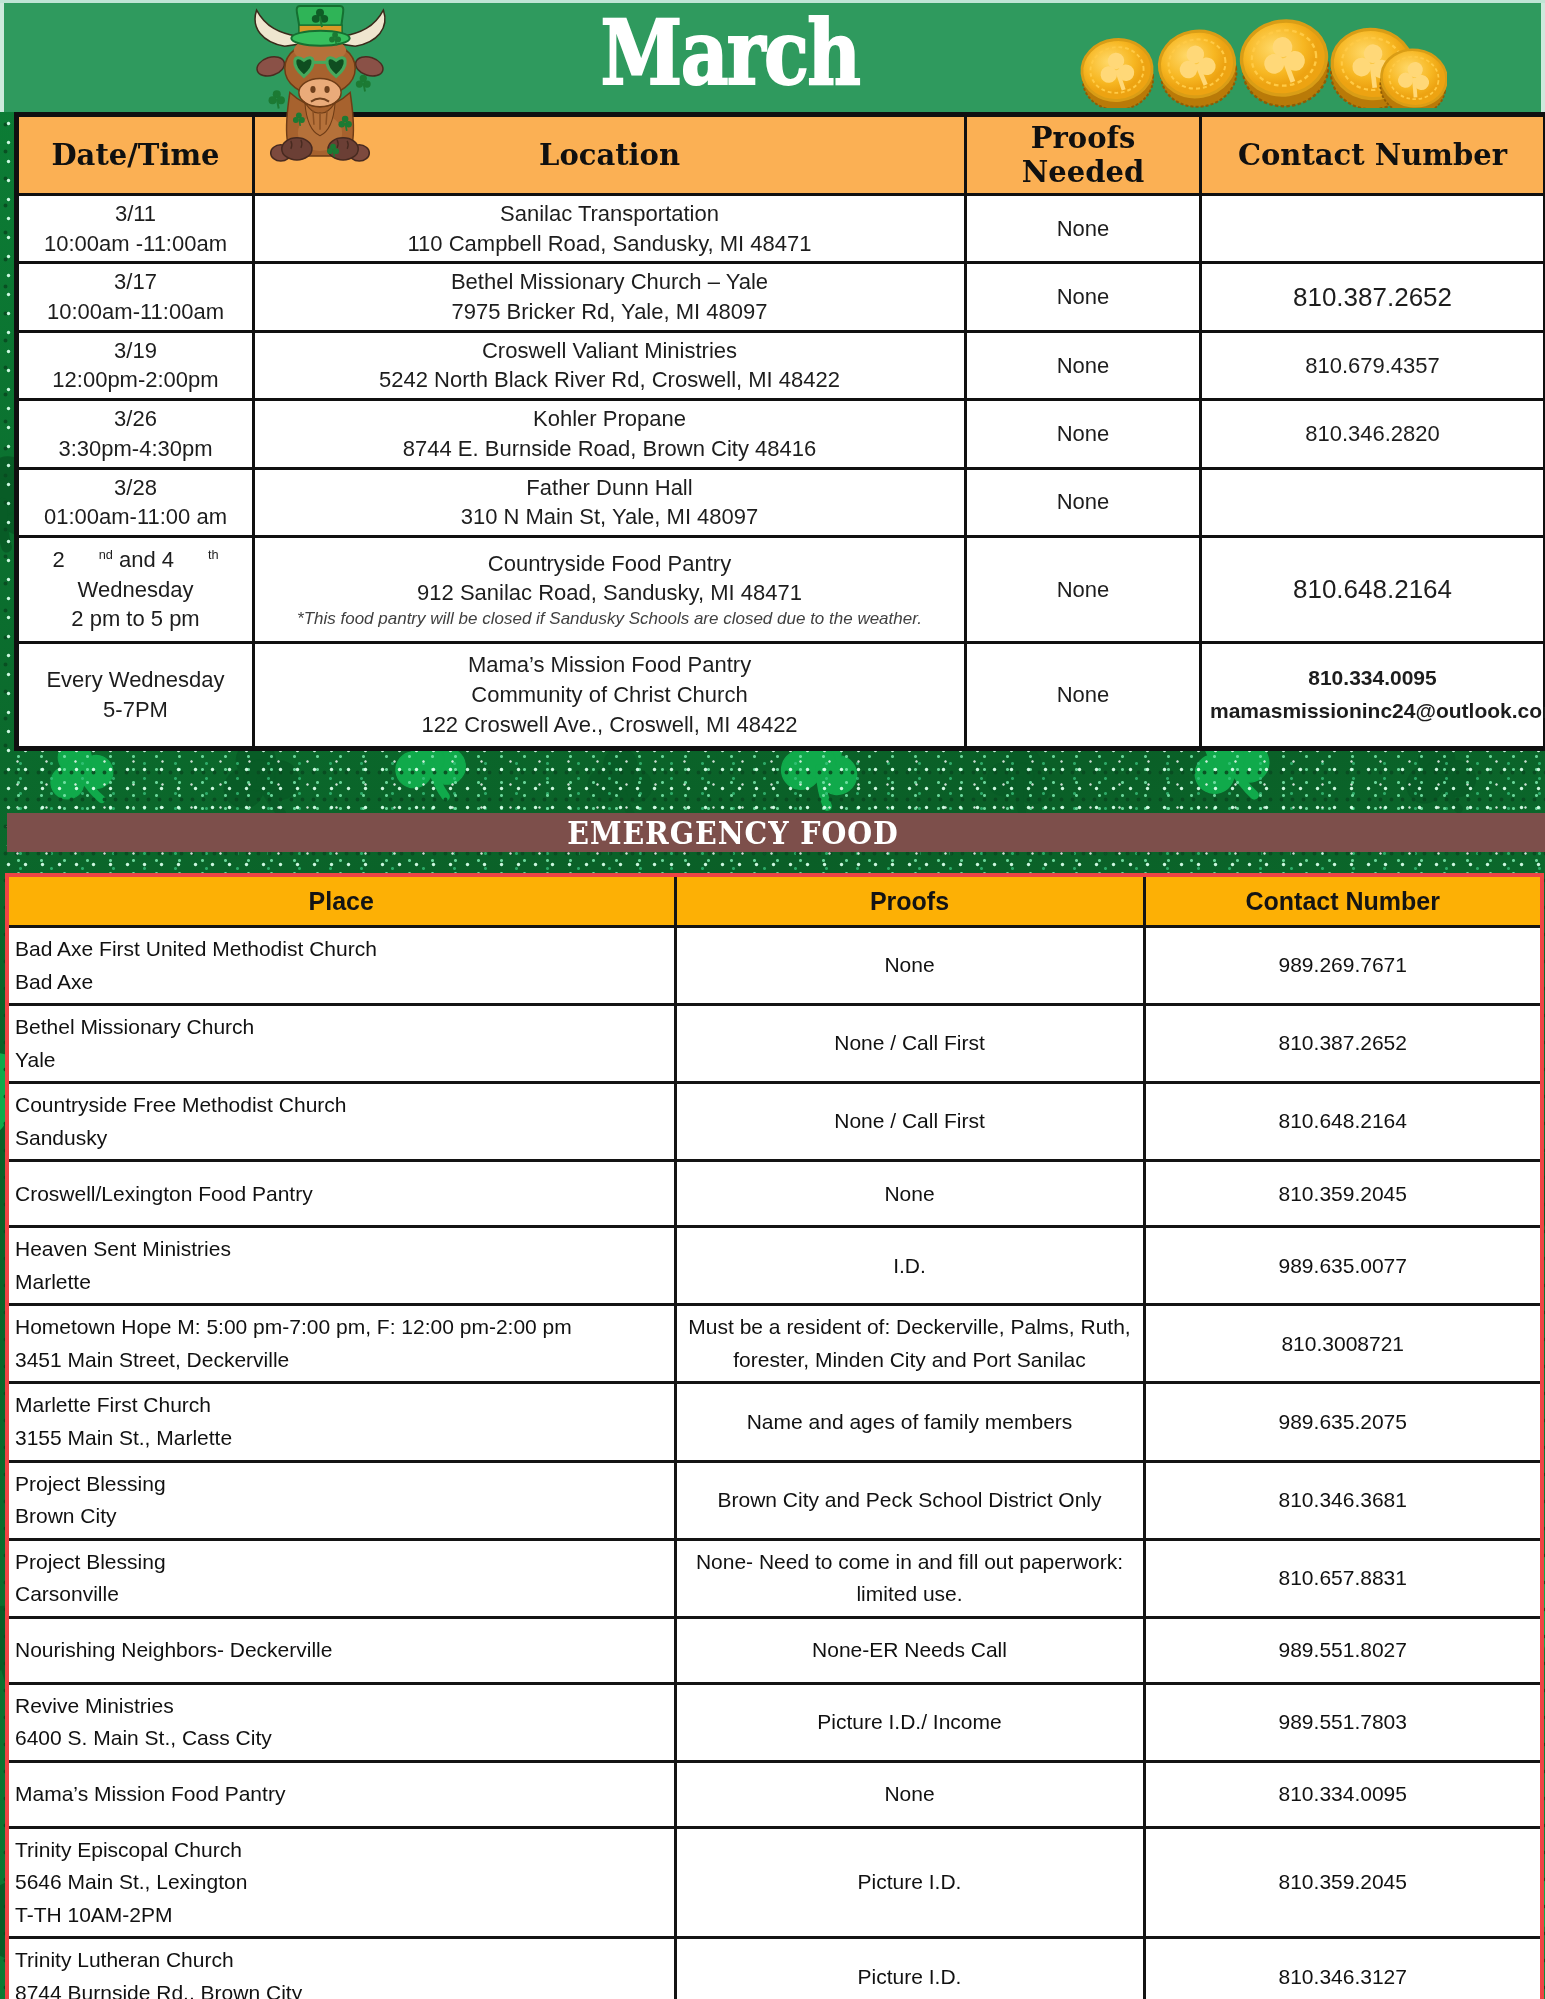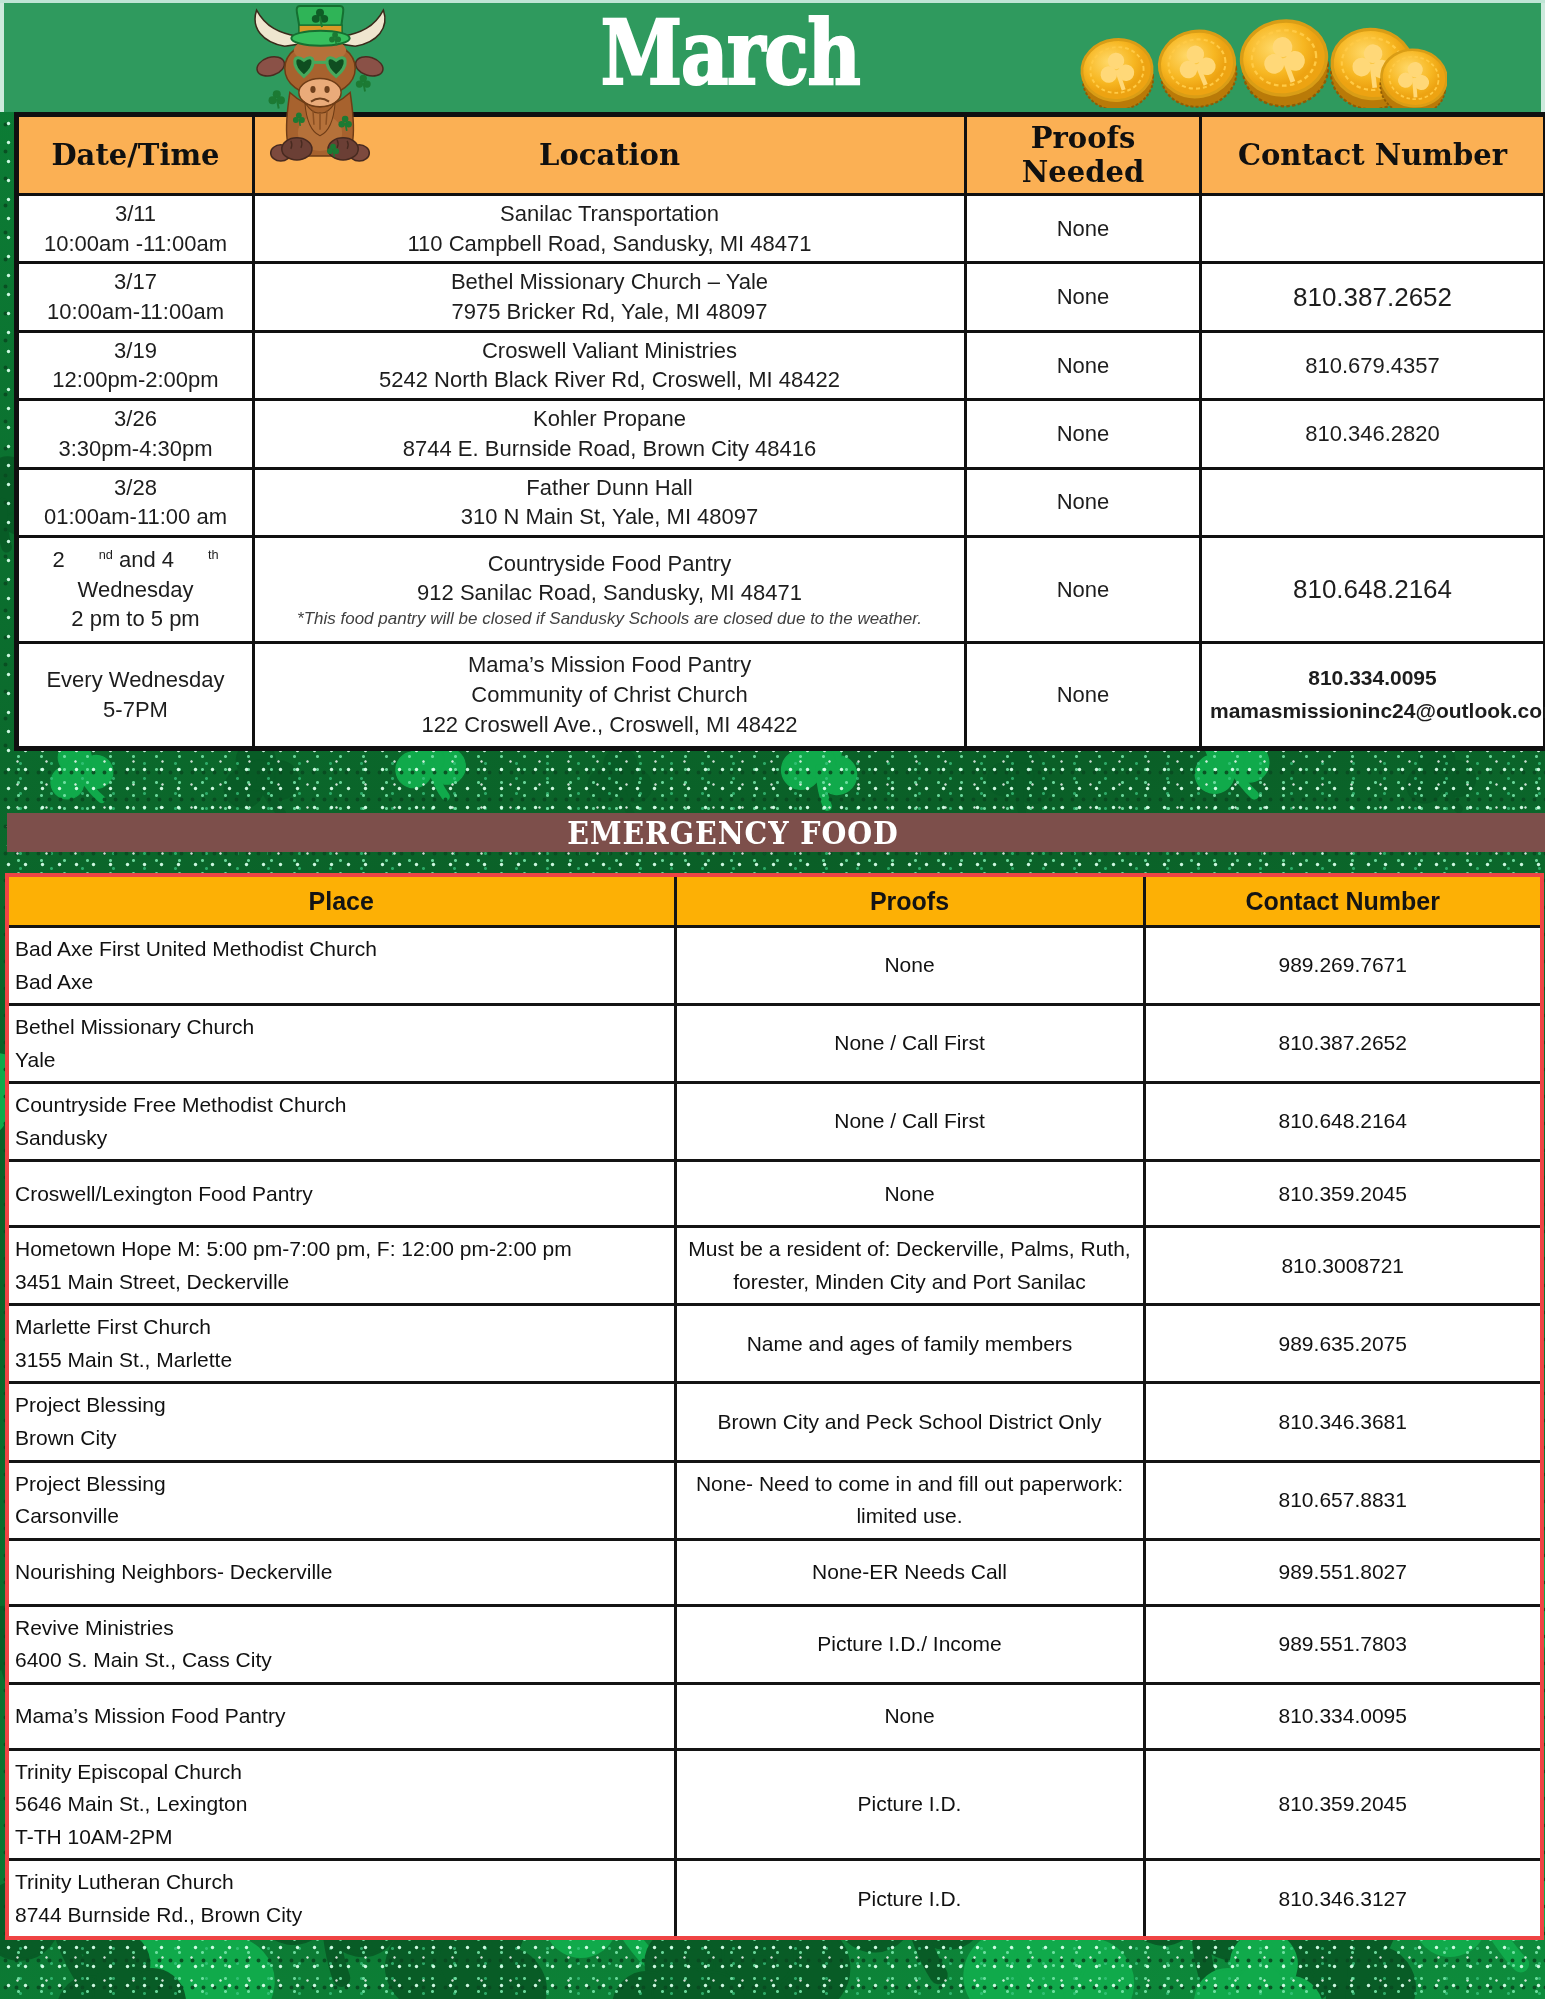--- a/index.html
+++ b/index.html
@@ -351,20 +351,28 @@
       </tr>
       <tr>
         <td class="c-place">
           <div>Croswell/Lexington Food Pantry</div>
         </td>
         <td class="c-proofs">None</td>
         <td class="c-contact">810.359.2045</td>
       </tr>
       <tr>
         <td class="c-place">
+          <div>Heaven Sent Ministries</div>
+          <div>Marlette</div>
+        </td>
+        <td class="c-proofs">I.D.</td>
+        <td class="c-contact">989.635.0077</td>
+      </tr>
+      <tr>
+        <td class="c-place">
           <div>Hometown Hope  M: 5:00 pm-7:00 pm, F: 12:00 pm-2:00 pm</div>
           <div>3451 Main Street, Deckerville</div>
         </td>
         <td class="c-proofs">Must be a resident of: Deckerville, Palms, Ruth, forester, Minden City and Port Sanilac</td>
         <td class="c-contact">810.3008721</td>
       </tr>
       <tr>
         <td class="c-place">
           <div>Marlette First Church</div>
           <div>3155 Main St., Marlette</div>

